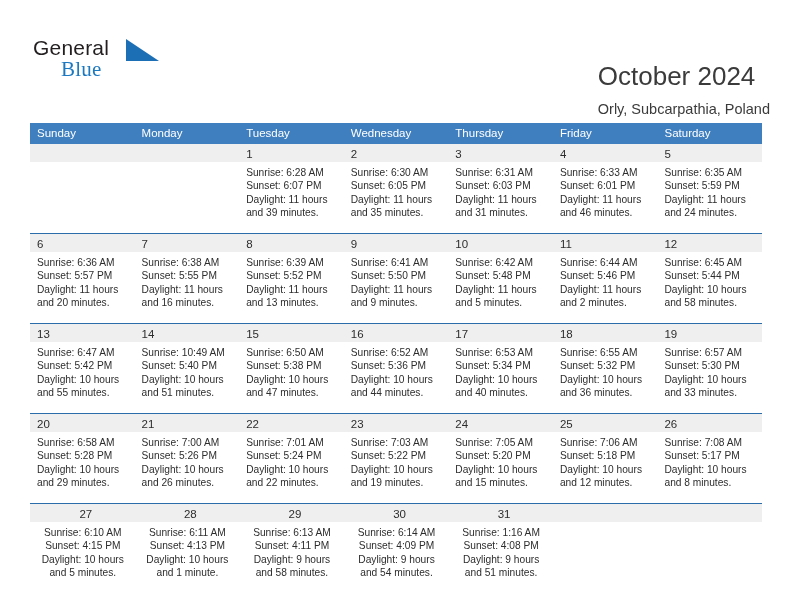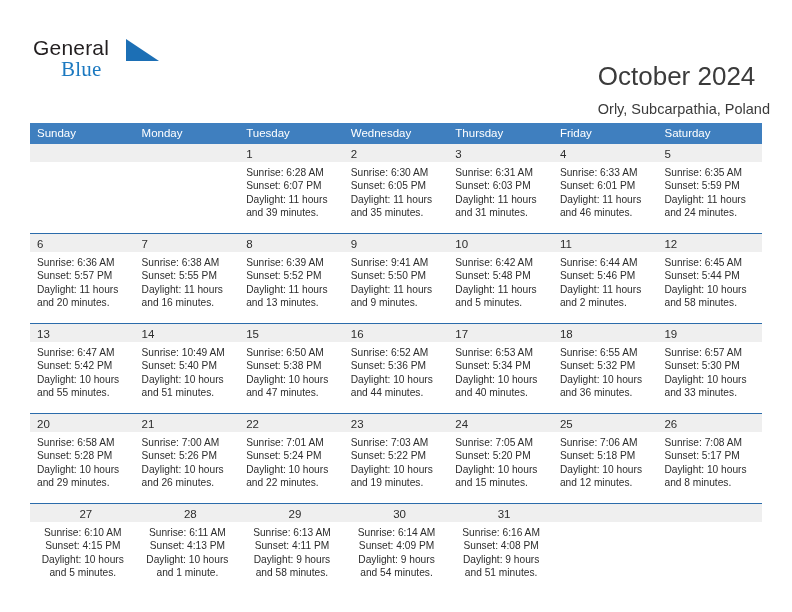--- a/index.html
+++ b/index.html
@@ -273,21 +273,21 @@
             <div class="day-body">
               <div>Sunrise: 6:39 AM</div>
               <div>Sunset: 5:52 PM</div>
               <div>Daylight: 11 hours</div>
               <div>and 13 minutes.</div>
             </div>
           </div>
           <div class="day-cell">
             <div class="day-num-band"><span class="day-num">9</span></div>
             <div class="day-body">
-              <div>Sunrise: 9:41 AM</div>
+              <div>Sunrise: 6:41 AM</div>
               <div>Sunset: 5:50 PM</div>
               <div>Daylight: 11 hours</div>
               <div>and 9 minutes.</div>
             </div>
           </div>
           <div class="day-cell">
             <div class="day-num-band"><span class="day-num">10</span></div>
             <div class="day-body">
               <div>Sunrise: 6:42 AM</div>
               <div>Sunset: 5:48 PM</div>
@@ -477,21 +477,21 @@
             <div class="day-body">
               <div>Sunrise: 6:14 AM</div>
               <div>Sunset: 4:09 PM</div>
               <div>Daylight: 9 hours</div>
               <div>and 54 minutes.</div>
             </div>
           </div>
           <div class="day-cell">
             <div class="day-num-band"><span class="day-num">31</span></div>
             <div class="day-body">
-              <div>Sunrise: 6:16 AM</div>
+              <div>Sunrise: 1:16 AM</div>
               <div>Sunset: 4:08 PM</div>
               <div>Daylight: 9 hours</div>
               <div>and 51 minutes.</div>
             </div>
           </div>
           <div class="day-cell empty">
             <div class="day-num-band"><span class="day-num"></span></div>
             <div class="day-body">
               <div></div>
               <div></div>

